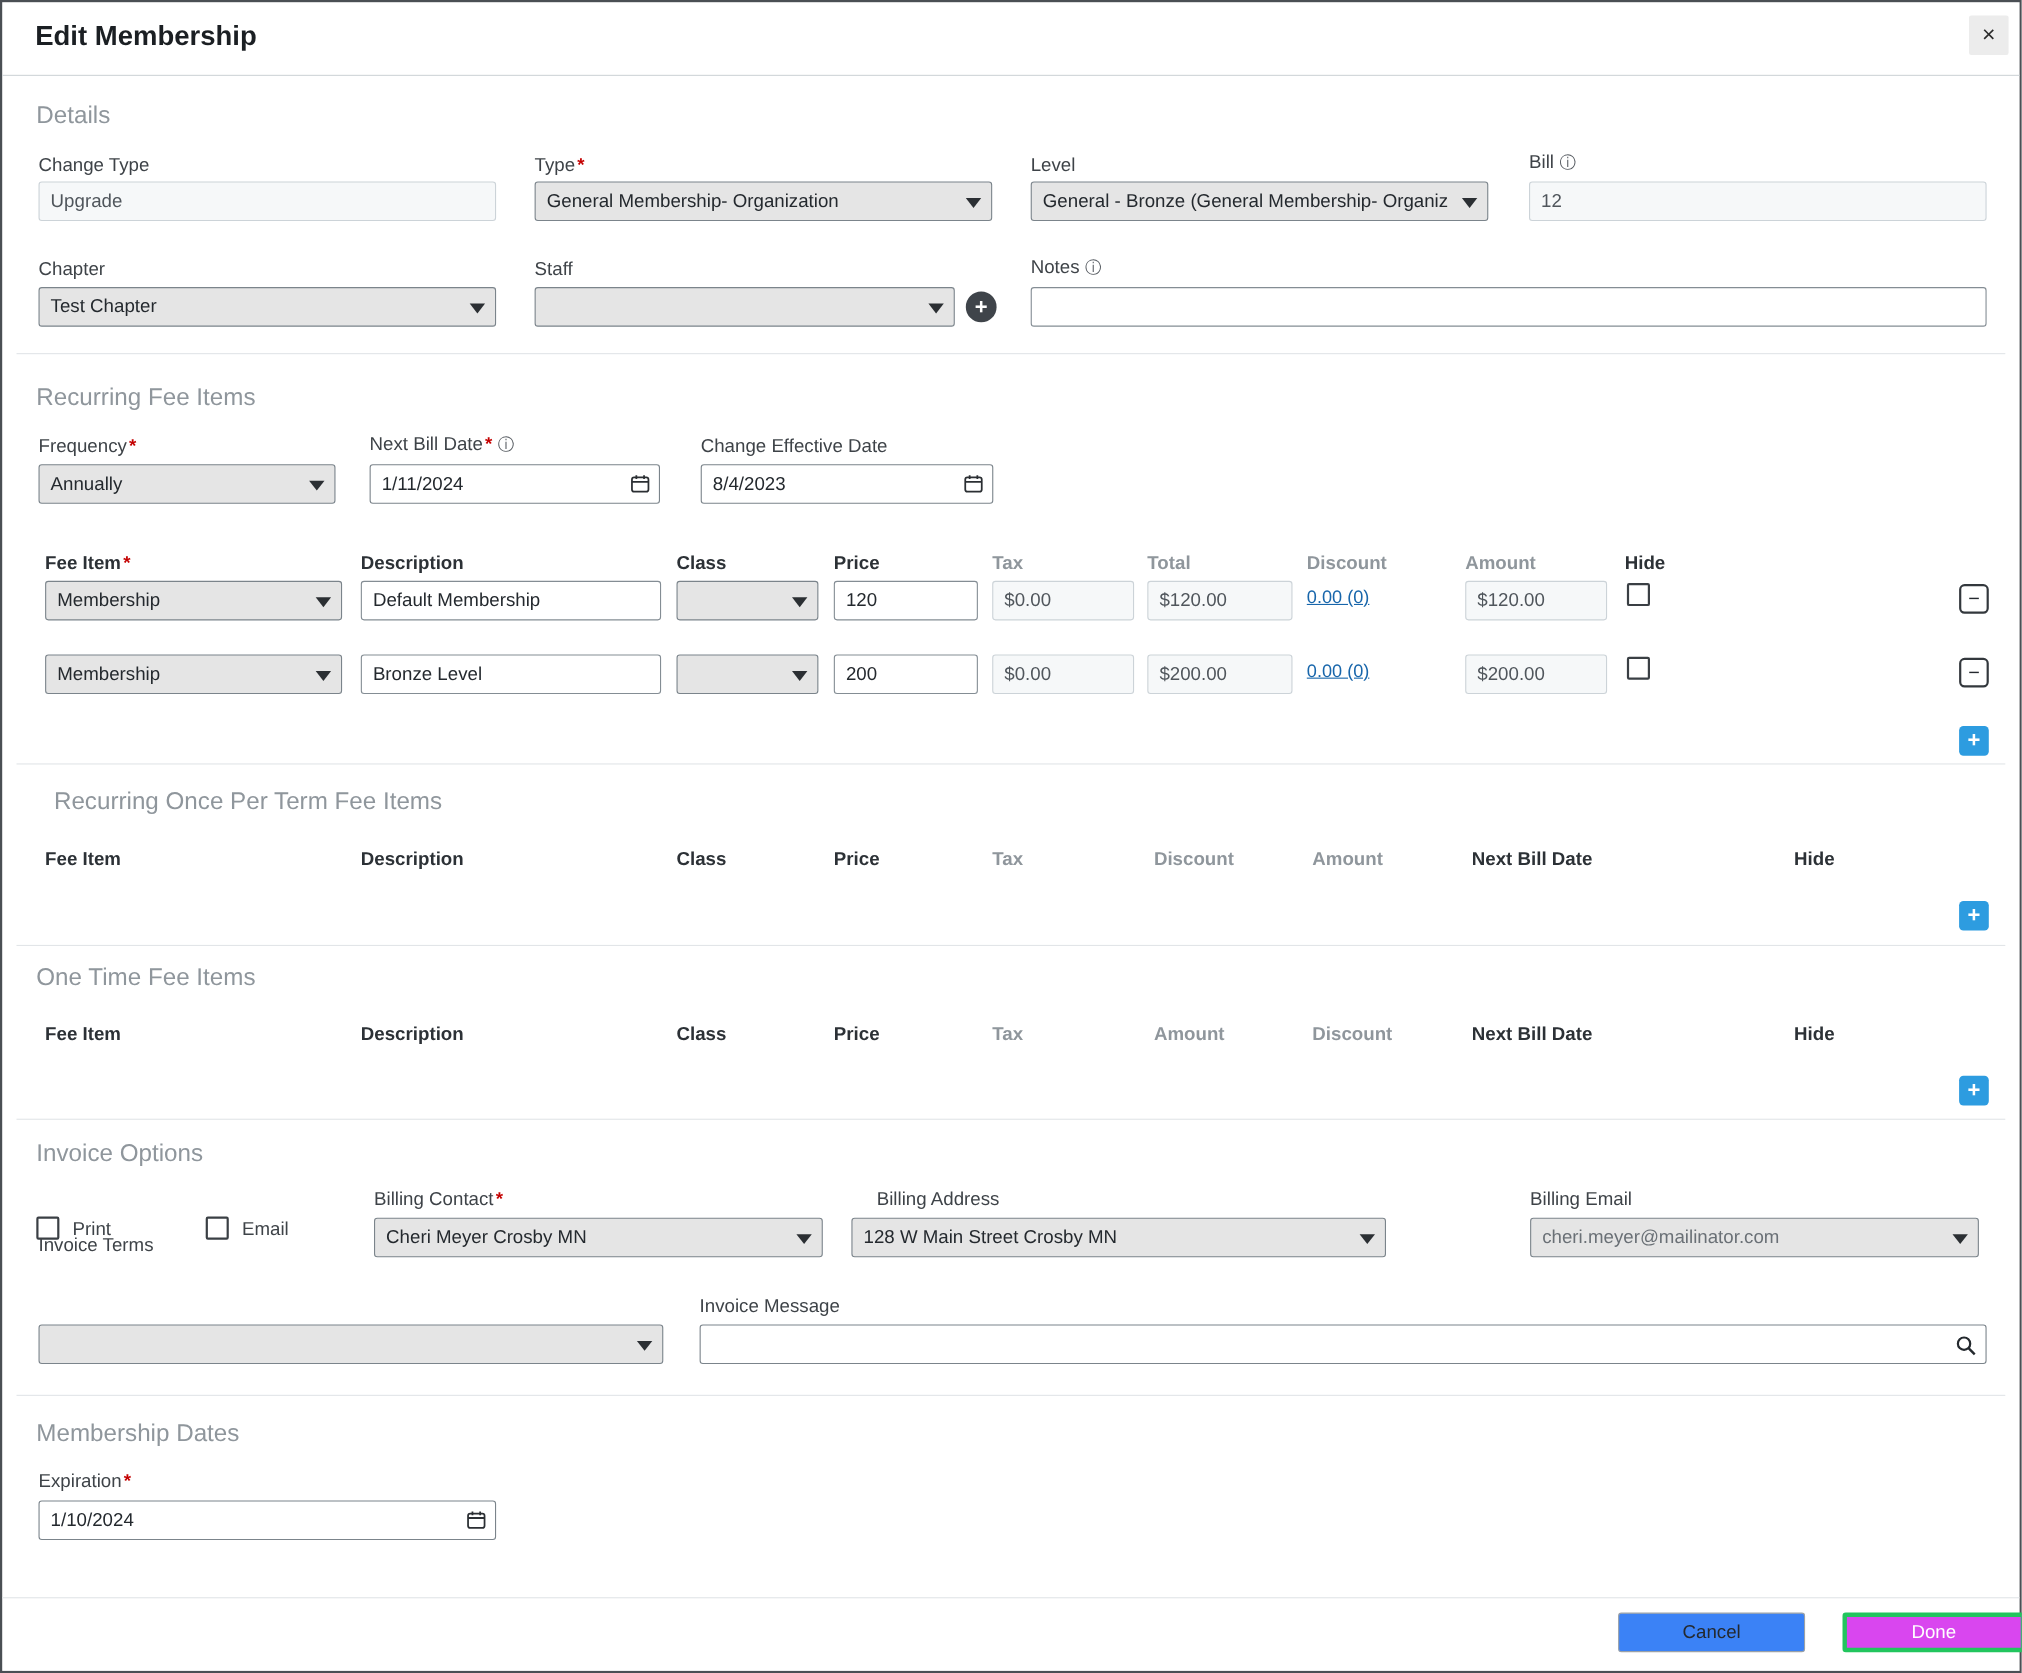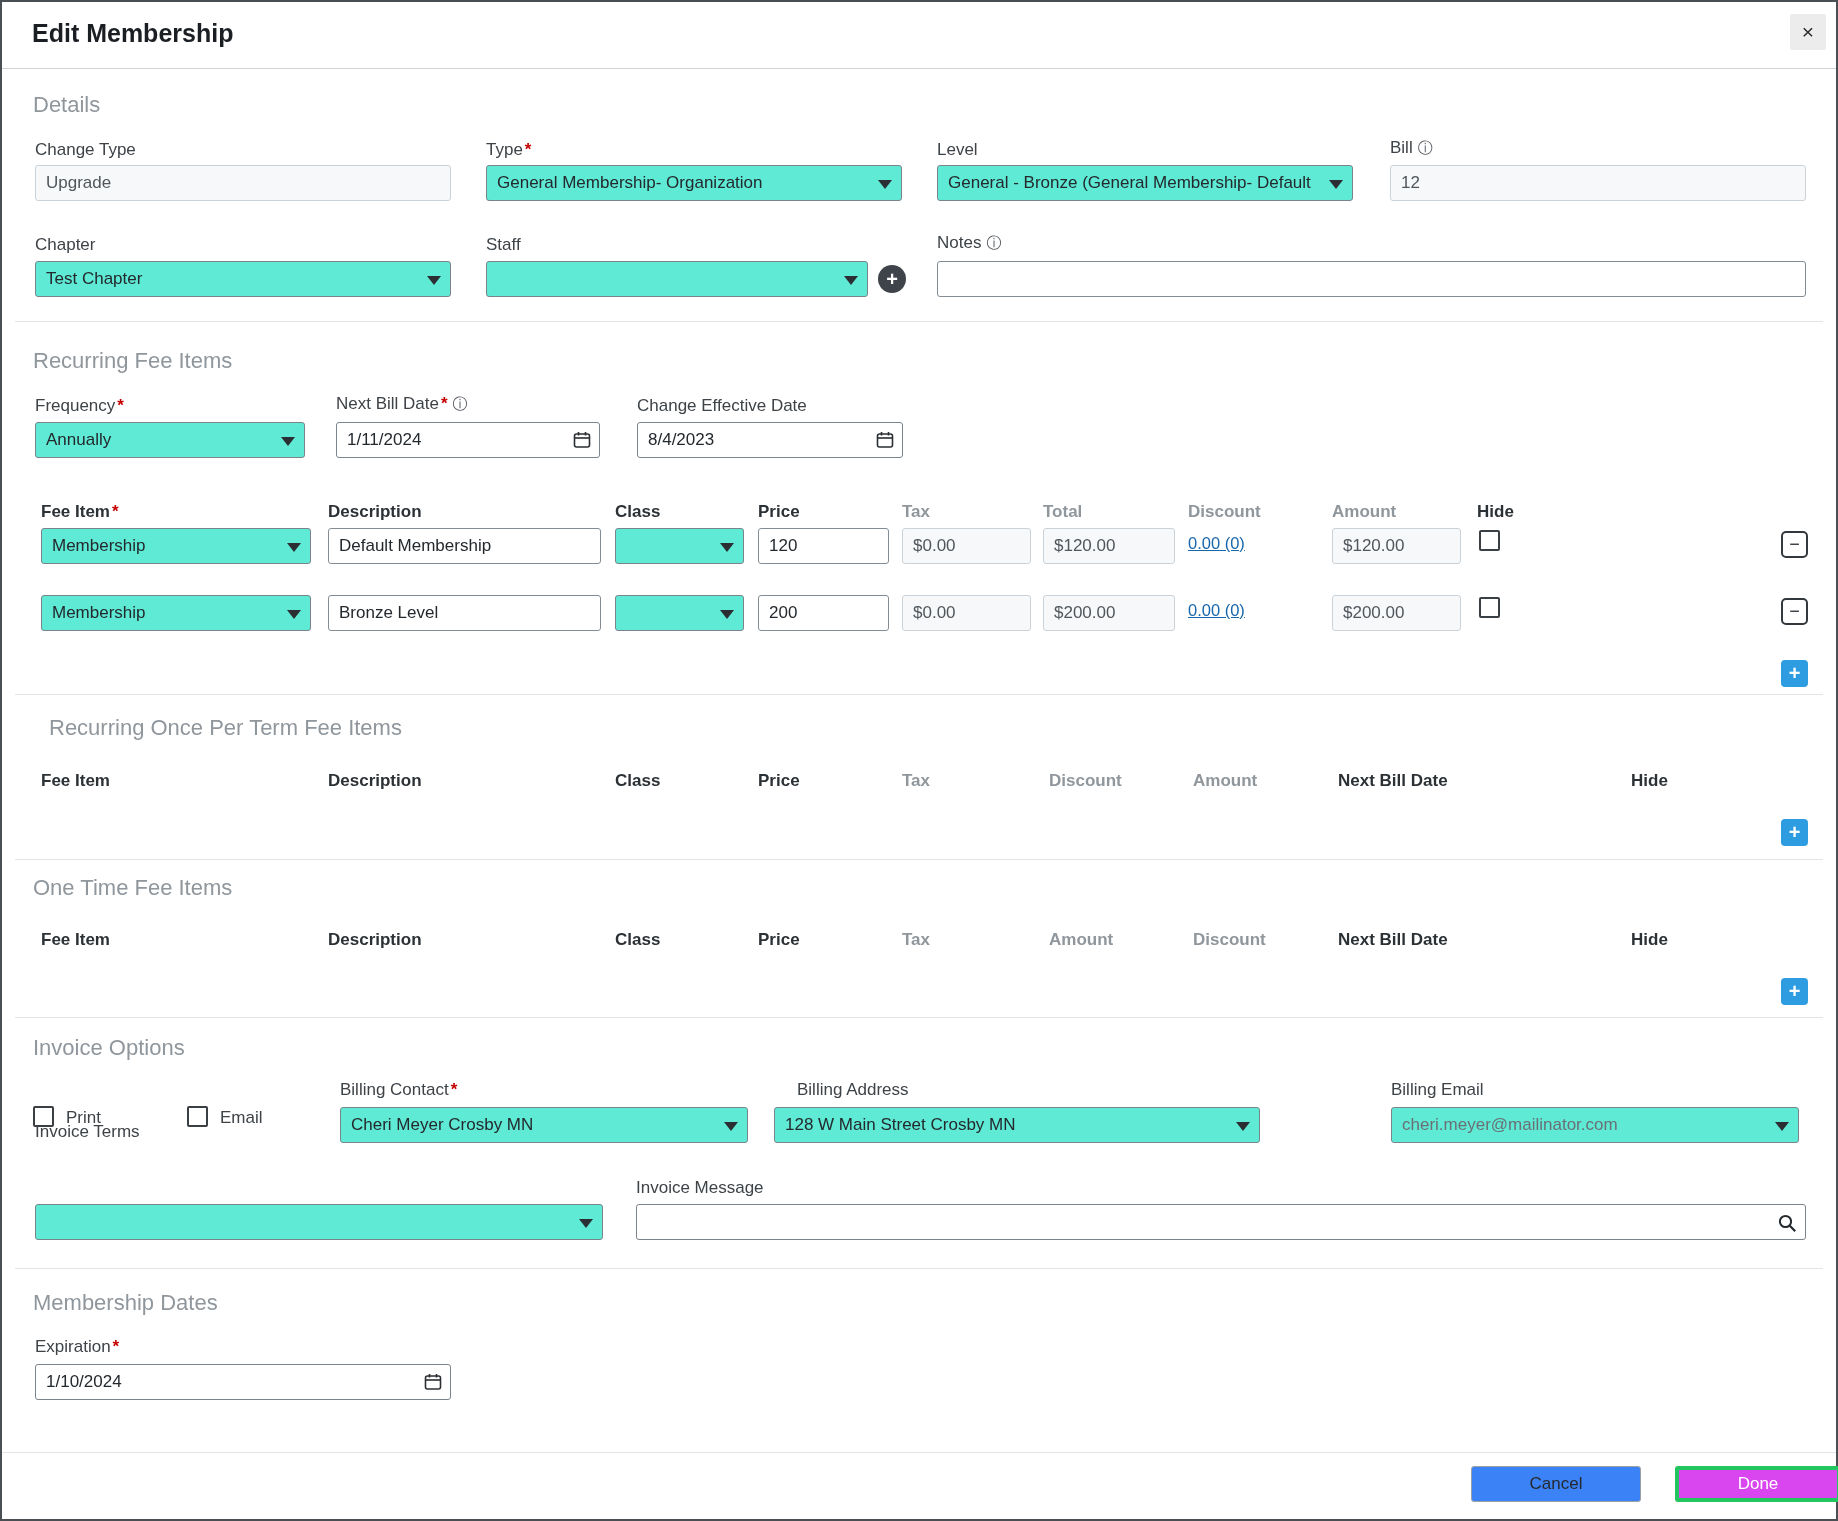--- a/index.html
+++ b/index.html
@@ -20,21 +20,21 @@
   .info { color:#555a60; font-size:15px; margin-left:5px; font-weight:400; }
   .th { position:absolute; font-size:17px; font-weight:700; color:#2c3136; white-space:nowrap; }
   .th-g { color:#8f969c; }
   .inp { position:absolute; height:36px; border:1px solid #848d94; border-radius:3px; background:#fff;
     font-size:17px; font-family:inherit; color:#24292e; padding:0 10px; outline:none; }
   .inp.lt { background:#f6f8f9; border-color:#ccd3d8; color:#50565c; }
   .wrap { position:absolute; height:36px; }
   .wrap input { width:100%; height:36px; border:1px solid #7b848b; border-radius:3px; background:#fff;
     font-size:17px; font-family:inherit; color:#24292e; padding:0 36px 0 10px; outline:none; }
   .wrap .ic { position:absolute; right:9px; top:9px; pointer-events:none; }
-  .sel { position:absolute; height:36px; border:1px solid #7b848b; border-radius:3px; background:#5eead4;
+  .sel { position:absolute; height:36px; border:1px solid #7b848b; border-radius:3px; background:#e5e5e5;
     display:flex; align-items:center; padding:0 27px 0 10px; font-size:17px; color:#24292e;
     cursor:pointer; white-space:nowrap; overflow:hidden; }
   .sel .car { position:absolute; right:9px; top:14px; width:0; height:0;
     border-left:7px solid transparent; border-right:7px solid transparent; border-top:9px solid #2b2f33; }
   .link { position:absolute; color:#1866ab; text-decoration:underline; font-size:16.5px; cursor:pointer; white-space:nowrap; }
   .cb { position:absolute; width:21px; height:21px; border:2px solid #3a3f44; border-radius:2px; background:#fff; cursor:pointer; }
   .minusbtn { position:absolute; width:27px; height:27px; background:#fff; border:2px solid #33383d; border-radius:5px;
     display:flex; align-items:center; justify-content:center; font-size:18px; color:#24292e; cursor:pointer; }
   .plusbtn { position:absolute; width:27px; height:27px; background:#2d9ce0; border:none; border-radius:4px;
     display:flex; align-items:center; justify-content:center; font-size:20px; font-weight:700; color:#fff; cursor:pointer; }
@@ -62,21 +62,21 @@
   <input class="inp lt" style="left: 33px; top: 163px; width: 416px;" readonly="" value="Upgrade">
 
   <div class="lbl" style="left:484px; top:138px;"><span>Type</span><span class="req">*</span></div>
   <div class="sel" style="left:484px; top:163px; width:416px;">
       <span>General Membership- Organization</span>
       <span class="car"></span>
     </div>
 
   <div class="lbl" style="left:935px; top:138px;">Level</div>
   <div class="sel" style="left:935px; top:163px; width:416px;">
-      <span>General - Bronze (General Membership- Default</span>
+      <span>General - Bronze (General Membership- Organiz</span>
       <span class="car"></span>
     </div>
 
   <div class="lbl" style="left:1388px; top:136px;"><span>Bill</span><span class="info">ⓘ</span></div>
   <input class="inp lt" style="left: 1388px; top: 163px; width: 416px;" value="12">
 
   <div class="lbl" style="left:33px; top:233px;">Chapter</div>
   <div class="sel" style="left:33px; top:259px; width:416px;">
       <span>Test Chapter</span>
       <span class="car"></span>

